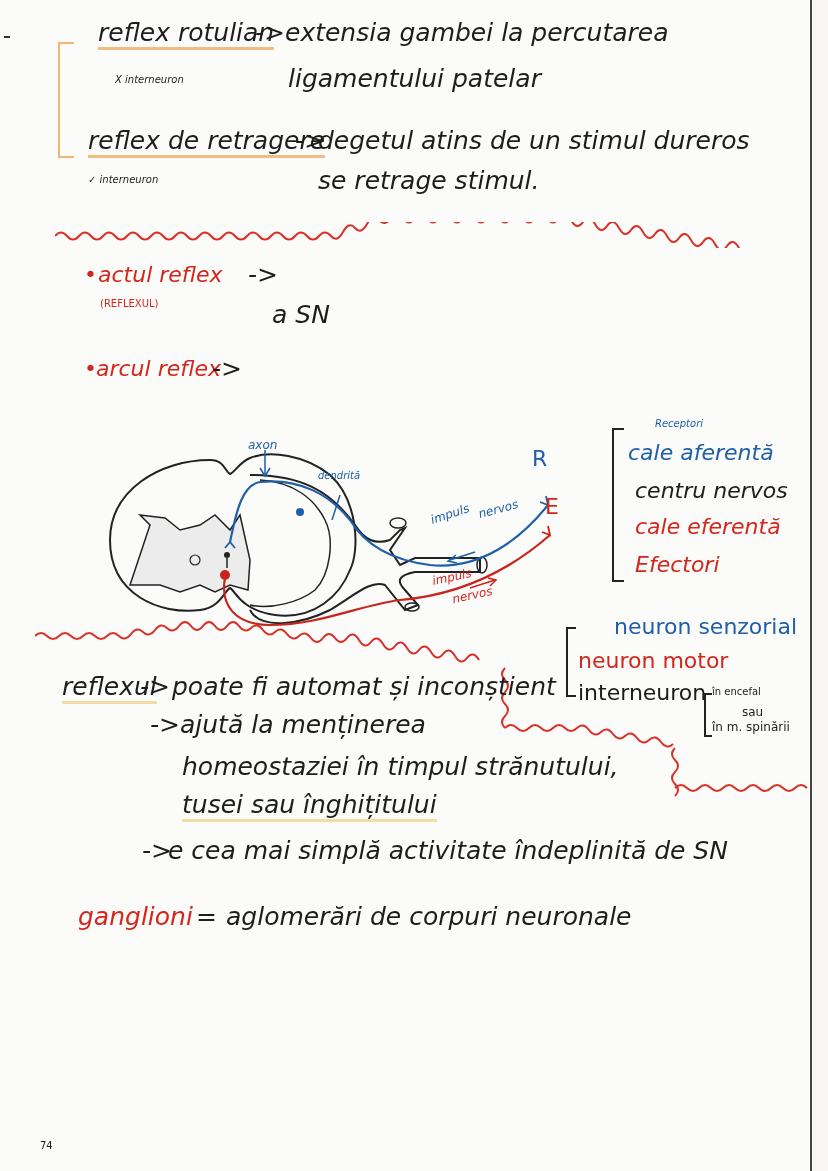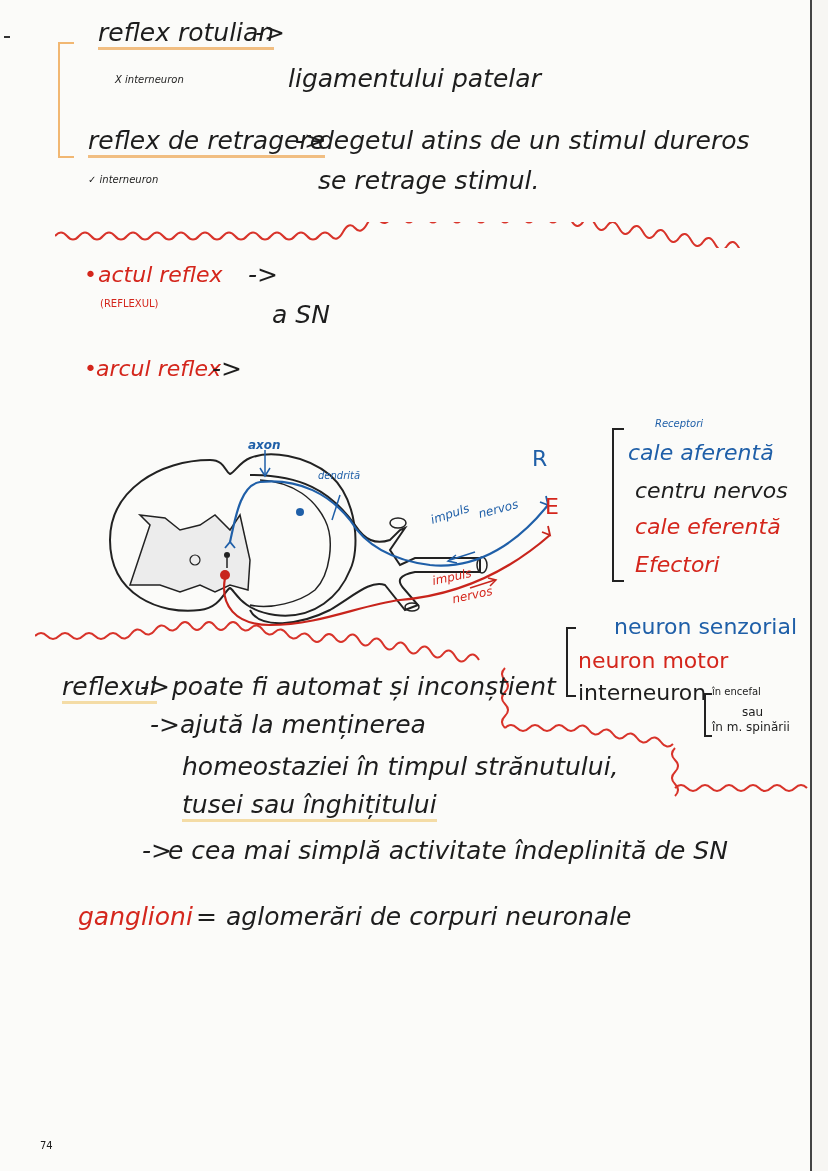--- a/index.html
+++ b/index.html
@@ -27,20 +27,21 @@
 <body>
 
 <div class="page">
 
   <div class="dash" style="top:36px;"></div>
 
   <div class="obracket" style="left:58px;top:42px;width:14px;height:112px;"></div>
 
   <span class="t hand black big orange-u" style="left:98px;top:18px;">reflex rotulian</span>
   <span class="t hand black big" style="left:255px;top:18px;">-&gt;</span>
+  <span class="t hand black big" style="left:285px;top:18px;">extensia gambei la percutarea</span>
   <span class="t hand black sm" style="left:115px;top:74px;">X interneuron</span>
   <span class="t hand black big" style="left:288px;top:64px;">ligamentului patelar</span>
 
   <span class="t hand black big orange-u" style="left:88px;top:126px;">reflex de retragere</span>
   <span class="t hand black big" style="left:295px;top:126px;">-&gt;</span>
   <span class="t hand black big" style="left:318px;top:126px;">degetul atins de un stimul dureros</span>
   <span class="t hand black sm" style="left:88px;top:174px;">✓ interneuron</span>
   <span class="t hand black big" style="left:318px;top:166px;">se retrage stimul.</span>
 
   <svg style="left:55px;top:222px;" width="735" height="26">
@@ -83,21 +84,21 @@
     <path d="M442 112 L450 115 L448 106" fill="none" stroke="#c8241c" stroke-width="1.8"></path>
 
     <path d="M165 30 L165 55" stroke="#1f5fa8" stroke-width="1.5" fill="none"></path>
     <path d="M160 48 L165 56 L170 48" stroke="#1f5fa8" stroke-width="1.5" fill="none"></path>
     <path d="M240 75 L232 100" stroke="#1f5fa8" stroke-width="1.5" fill="none"></path>
     <path d="M375 132 L350 140" stroke="#1f5fa8" stroke-width="1.5" fill="none"></path>
     <path d="M356 135 L348 141 L357 143" stroke="#1f5fa8" stroke-width="1.5" fill="none"></path>
     <path d="M370 168 L395 160" stroke="#c8241c" stroke-width="1.5" fill="none"></path>
     <path d="M388 158 L396 160 L390 166" stroke="#c8241c" stroke-width="1.5" fill="none"></path>
   </svg>
-  <span class="t hand blue xs" style="left:248px;top:438px;font-weight:bold;">axon</span>
+  <span class="t hand blue xs" style="left:248px;top:438px;font-weight:normal;">axon</span>
   <span class="t hand blue sm" style="left:318px;top:470px;">dendrită</span>
   <span class="t hand blue mid" style="left:532px;top:446px;font-style:normal;">R</span>
   <span class="t hand red mid" style="left:545px;top:494px;font-style:normal;">E</span>
   <span class="t hand blue xs" style="left:430px;top:507px;transform:rotate(-18deg);">impuls</span>
   <span class="t hand blue xs" style="left:478px;top:502px;transform:rotate(-15deg);">nervos</span>
   <span class="t hand red xs" style="left:432px;top:570px;transform:rotate(-12deg);">impuls</span>
   <span class="t hand red xs" style="left:452px;top:588px;transform:rotate(-12deg);">nervos</span>
 
   <div class="bracket" style="left:612px;top:428px;width:10px;height:150px;"></div>
   <div>

